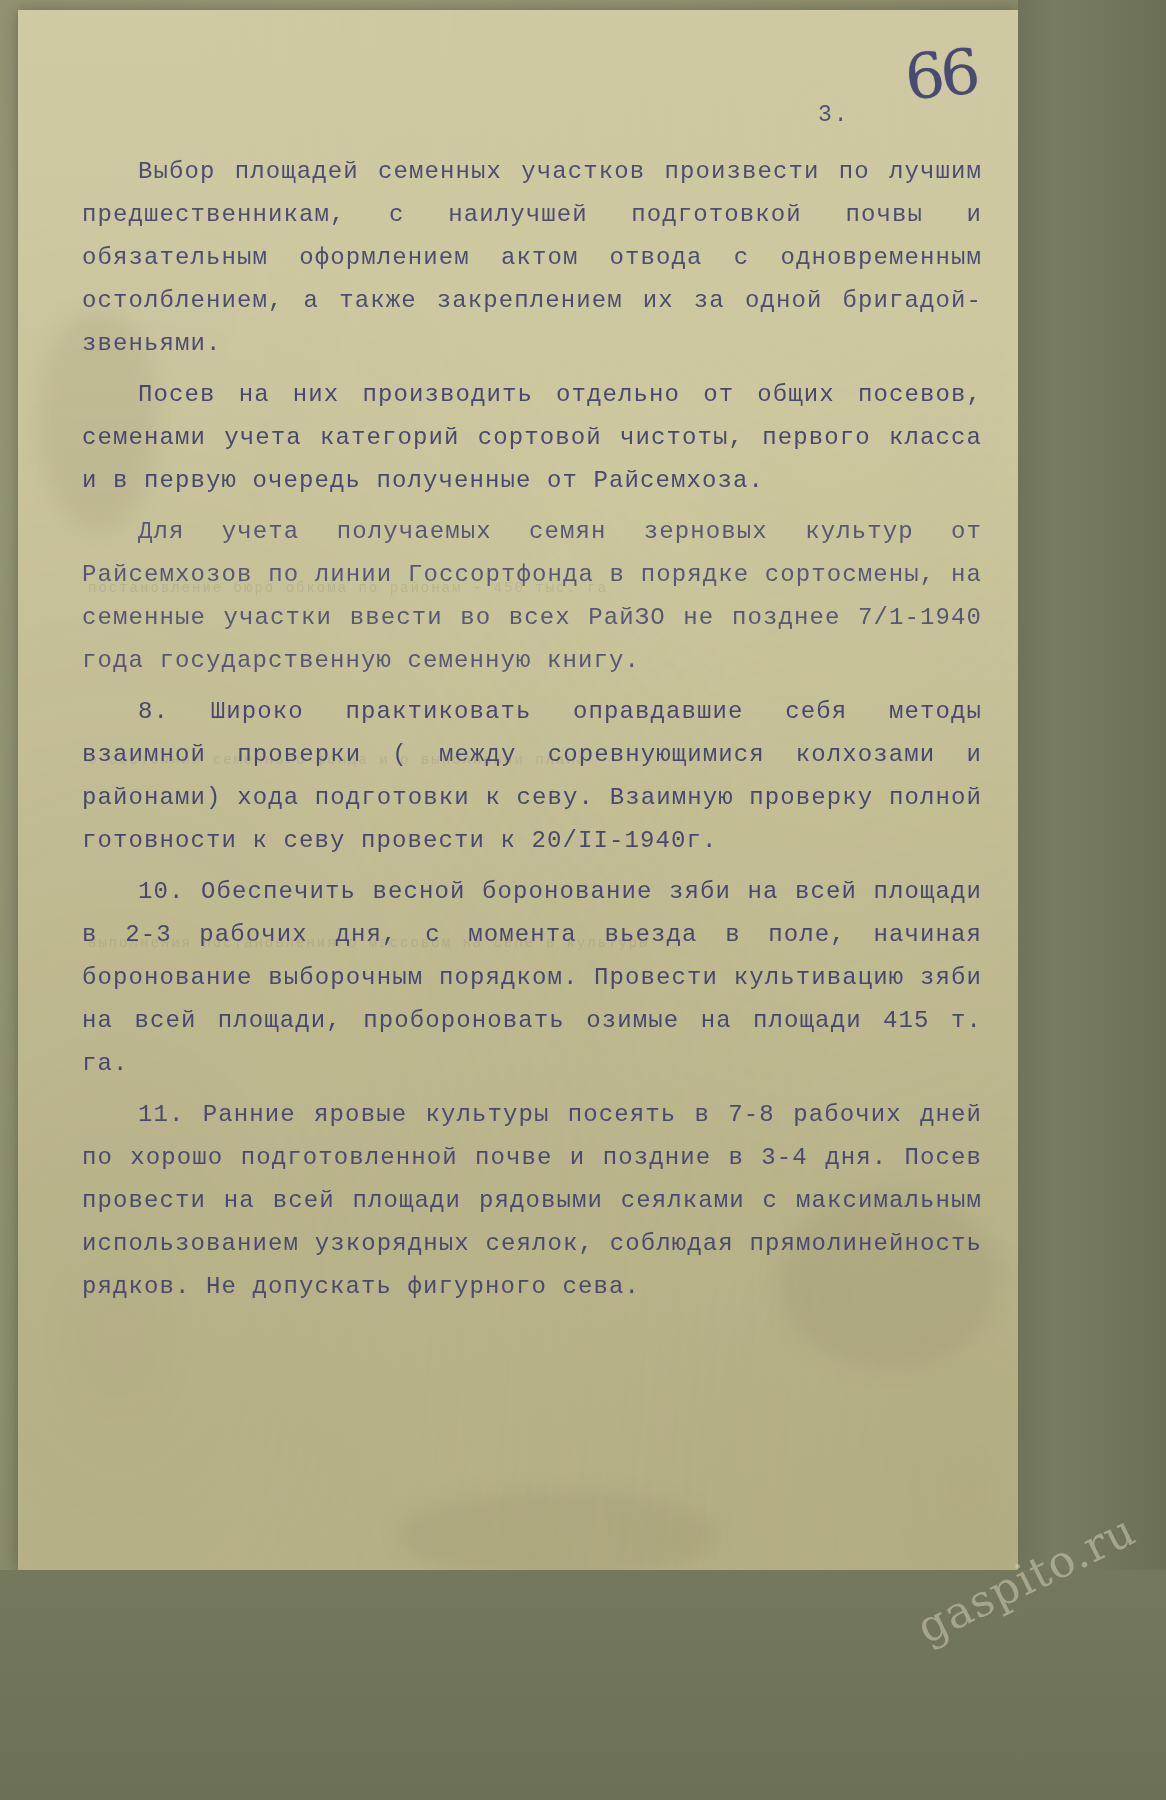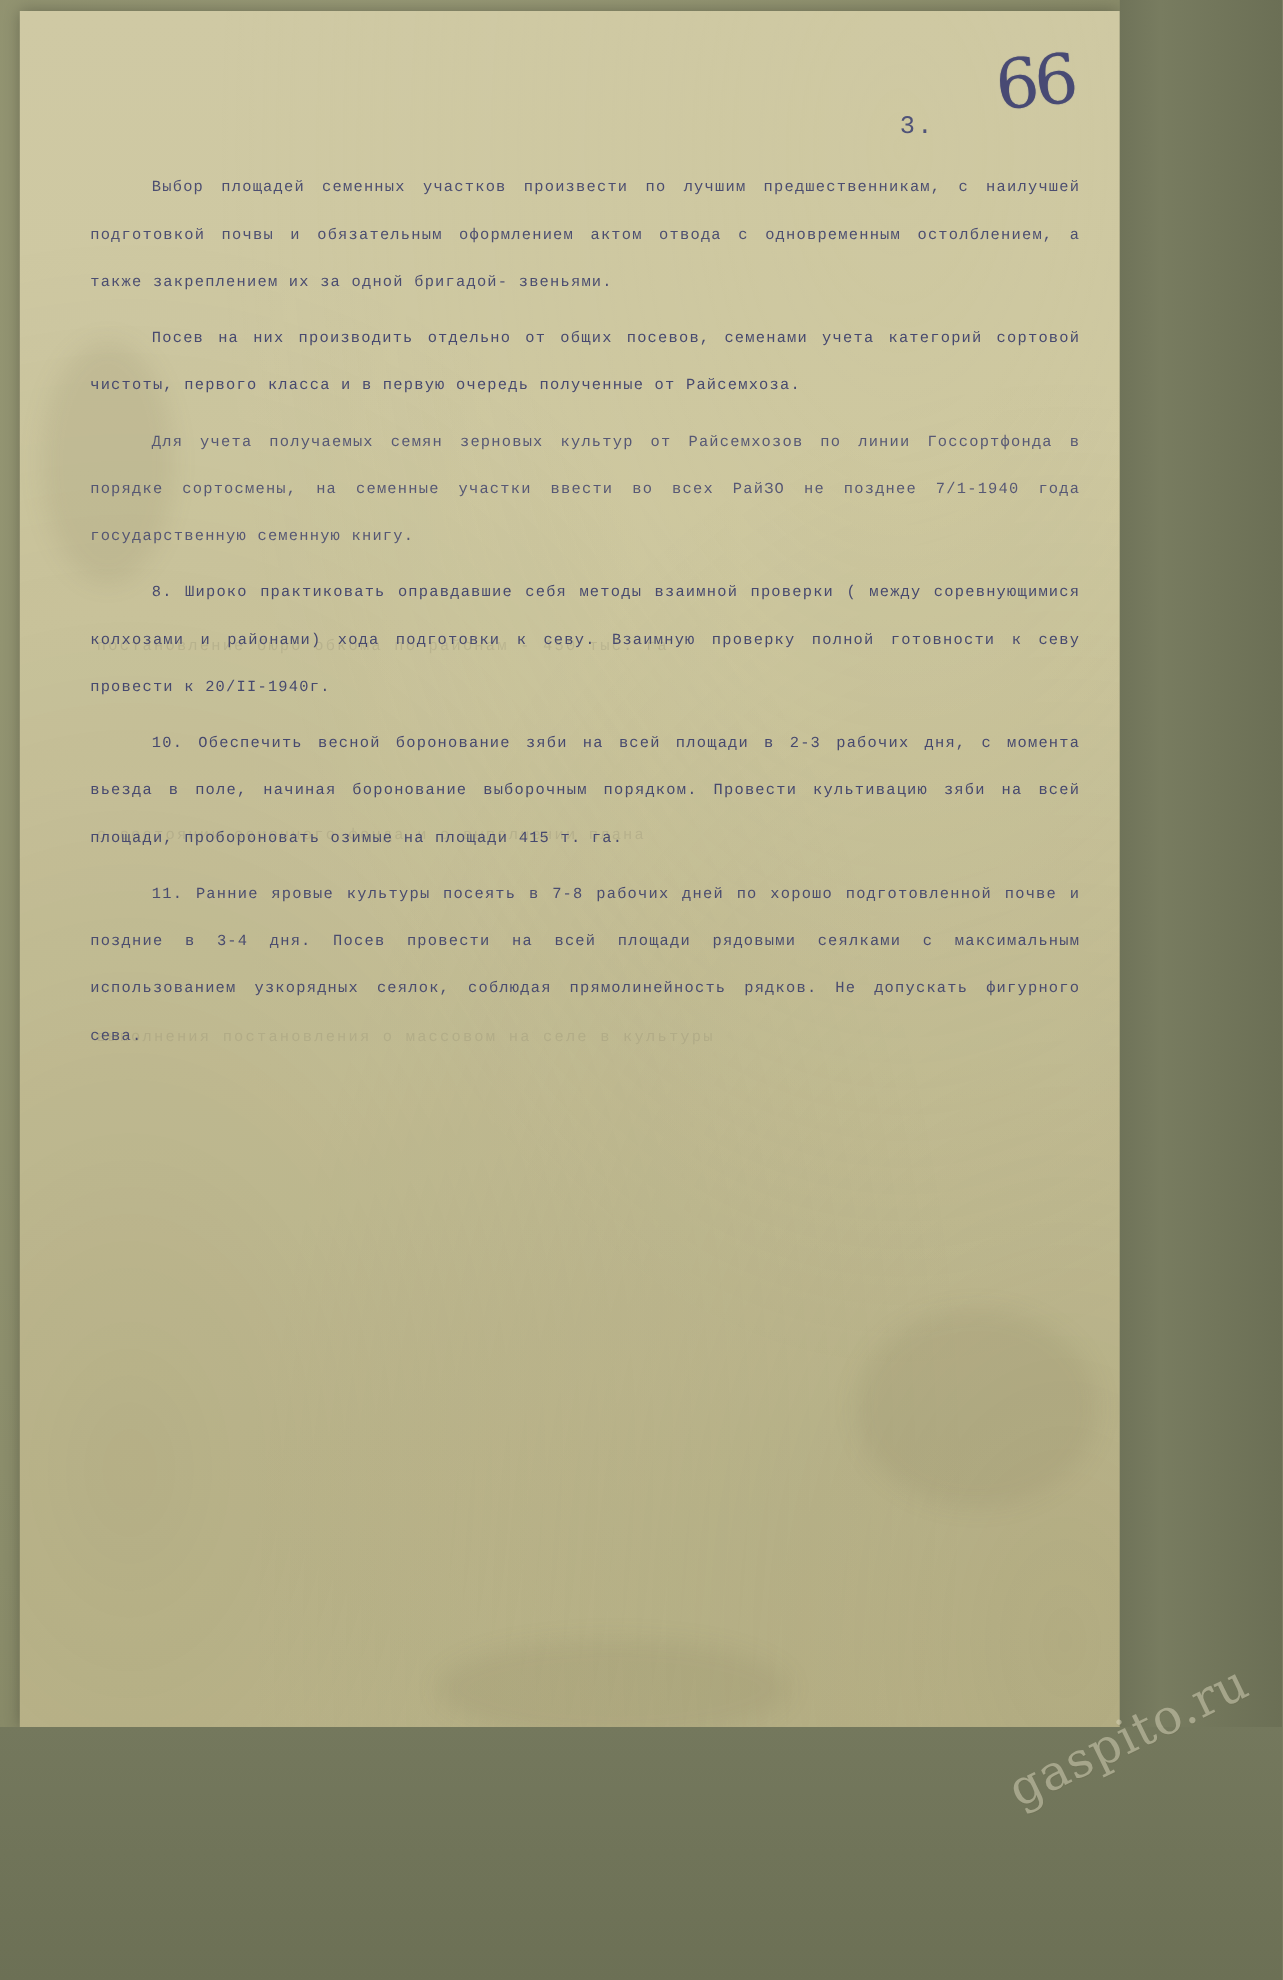--- a/index.html
+++ b/index.html
@@ -83,21 +83,21 @@
     letter-spacing: 2px;
     opacity: .85;
   }
 
   .body-text {
     position: absolute;
     left: 64px;
     top: 140px;
     width: 900px;
     font-family: "Liberation Mono", "DejaVu Sans Mono", monospace;
-    font-size: 14px;
+    font-size: 24px;
     line-height: 43px;
     color: #3c3f6b;
     letter-spacing: 1.1px;
     opacity: .92;
   }
   .para {
     margin: 0 0 8px 0;
     text-align: justify;
     text-indent: 56px;
     white-space: normal;

